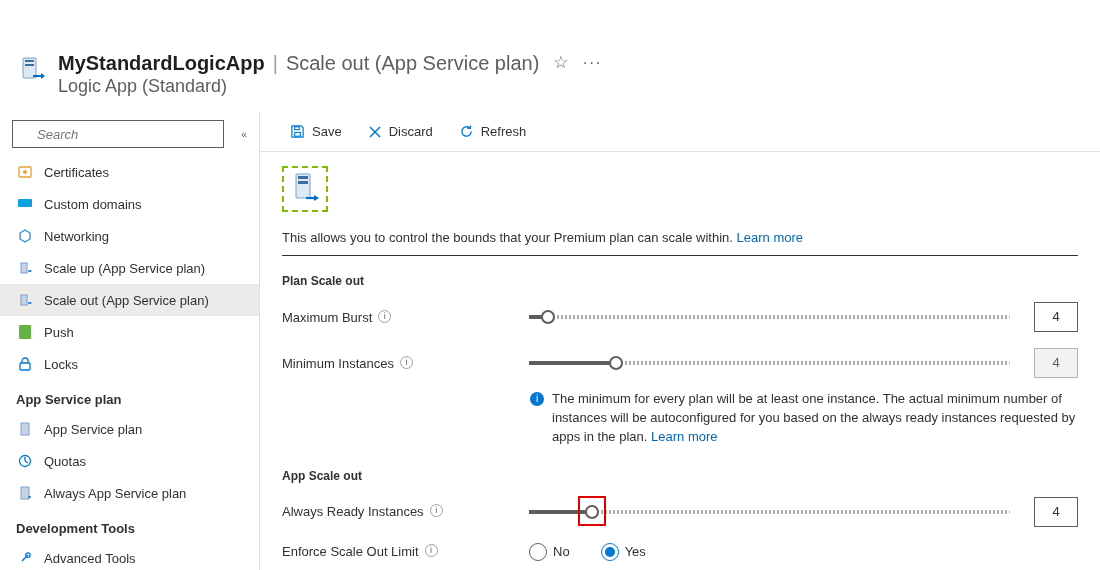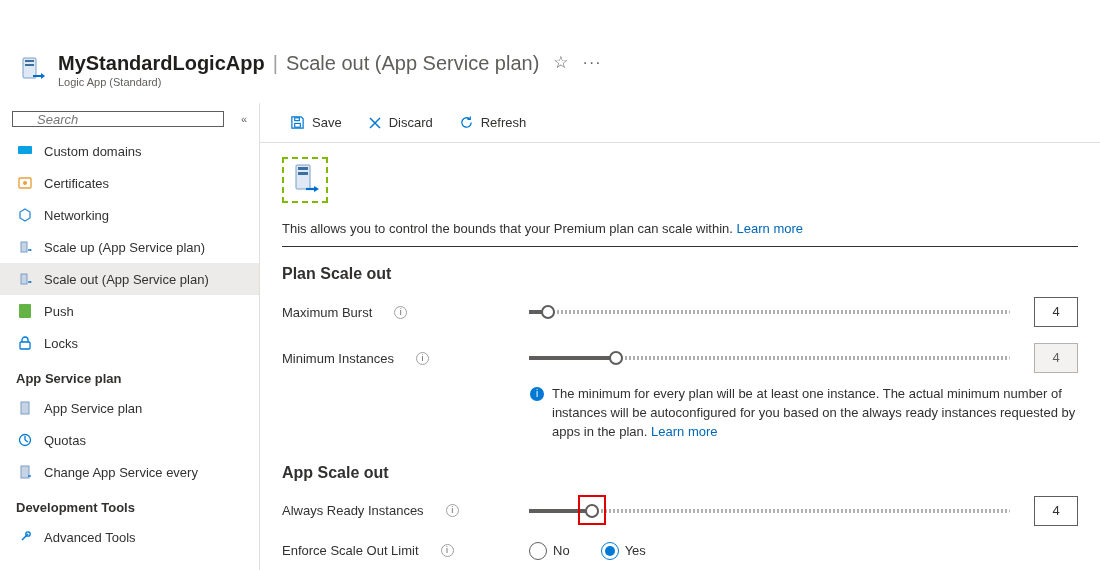--- a/index.html
+++ b/index.html
@@ -24,40 +24,40 @@
     width: 36px; height: 36px;
     display: flex; align-items: center; justify-content: center;
     margin-right: 8px;
   }
   .blade-header h1 {
     font-weight: 600; font-size: 20px; color: #201f1e;
     display: flex; align-items: center; gap: 8px;
   }
   .blade-header h1 .pipe { color: #a19f9d; font-weight: 400; }
   .blade-header h1 .thin { color: #605e5c; font-weight: 400; }
-  .blade-header .subtitle { font-size: 11px; color: #605e5c; margin-top: 1px; }
+  .blade-header .subtitle { font-size: 18px; color: #605e5c; margin-top: 1px; }
   .header-actions { margin-left: 14px; display: flex; align-items: center; gap: 14px; color: #605e5c;}
   .header-actions .star { font-size: 17px; color: #605e5c; }
   .header-actions .dots { font-size: 16px; letter-spacing: 1px; }
 
   
   .body { flex: 1; display: flex; min-height: 0; }
 
   
   .sidebar {
     width: 260px; flex: 0 0 260px;
     border-right: 1px solid #e1dfdd;
     display: flex; flex-direction: column;
   }
   .searchbar {
     display: flex; align-items: center; gap: 12px;
     padding: 8px 8px 8px 12px;
   }
   .searchbar input {
-    flex: 1; height: 16px;
+    flex: 1; height: 28px;
     border: 1px solid #605e5c;
     padding: 0 8px 0 24px;
     font-size: 13px;
     font-style: italic;
     color: #000000;
     background: #fff;
     position: relative;
   }
   .search-wrap { position: relative; flex: 1; }
   .search-wrap .mag {
@@ -122,31 +122,31 @@
     border-bottom: 1px solid #323130; padding-bottom: 2px;
   }
   .desc {
     font-size: 13px; color: #323130;
     padding: 6px 0 10px 0;
     border-bottom: 1px solid #323130;
     margin-bottom: 18px;
   }
   .desc a, .infomsg a { color: #0067b8; text-decoration: none; cursor:pointer; }
 
-  h3.section { font-size: 16px; font-weight: 600; margin: 10px 0 14px; }
+  h3.section { font-size: 12px; font-weight: 600; margin: 10px 0 14px; }
 
   .row {
     display: flex; align-items: center;
     margin-bottom: 16px;
     gap: 12px;
   }
   .row .label {
     width: 235px;
     font-size: 13px; color: #323130;
-    display: flex; align-items: center; gap: 22px;
+    display: flex; align-items: flex-start; gap: 6px;
   }
   .info-icon {
     width: 13px; height: 13px; border: 1px solid #a19f9d; border-radius: 50%;
     display:inline-flex; align-items:center; justify-content:center;
     font-size: 9px; color: #605e5c; line-height:1;
     cursor: help;
   }
 
   .slider {
     flex: 1; height: 16px; position: relative;
@@ -251,34 +251,34 @@
           </span>
           <input placeholder="Search" style="">
         </div>
         <span class="collapse-btn">«</span>
       </div>
 
       <div class="nav">
 
         <div class="nav-item">
           <span class="ni-icon">
+              <svg width="14" height="14">
+                <rect x="1" y="2" width="12" height="10" rx="1" fill="none" stroke="#e8a33d" stroke-width="1.4"></rect>
+                <circle cx="7" cy="7" r="2" fill="#e8a33d"></circle>
+              </svg>
+            </span>
+          <span>Certificates</span>
+        </div>
+        <div class="nav-item">
+          <span class="ni-icon">
               <svg width="14" height="10">
                 <rect width="14" height="8" rx="1" fill="#0aa1e2"></rect>
               </svg>
             </span>
           <span>Custom domains</span>
-        </div>
-        <div class="nav-item">
-          <span class="ni-icon">
-              <svg width="14" height="14">
-                <rect x="1" y="2" width="12" height="10" rx="1" fill="none" stroke="#e8a33d" stroke-width="1.4"></rect>
-                <circle cx="7" cy="7" r="2" fill="#e8a33d"></circle>
-              </svg>
-            </span>
-          <span>Certificates</span>
         </div>
         <div class="nav-item">
           <span class="ni-icon">
               <svg width="14" height="14">
                 <path d="M7 1 l5 3 v6 l-5 3 -5 -3 v-6 z" fill="none" stroke="#2b88d8" stroke-width="1.3"></path>
               </svg>
             </span>
           <span>Networking</span>
         </div>
         <div class="nav-item">
@@ -338,21 +338,21 @@
             </span>
           <span>Quotas</span>
         </div>
         <div class="nav-item">
           <span class="ni-icon">
               <svg width="14" height="14">
                 <rect x="3" y="1" width="8" height="12" fill="#c7d4e6" stroke="#7b9ec7"></rect>
                 <path d="M10 11 l3 0" stroke="#006dd1" stroke-width="1.3"></path>
               </svg>
             </span>
-          <span>Change App Service every</span>
+          <span>Always App Service plan</span>
         </div>
 
         <div class="nav-section">Development Tools</div>
         <div class="nav-item">
           <span class="ni-icon">
               <svg width="14" height="14">
                 <path d="M4 10 l6 -6" stroke="#0078d4" stroke-width="1.5"></path>
                 <circle cx="10" cy="4" r="2.2" fill="none" stroke="#0078d4" stroke-width="1.3"></circle>
               </svg>
             </span>

